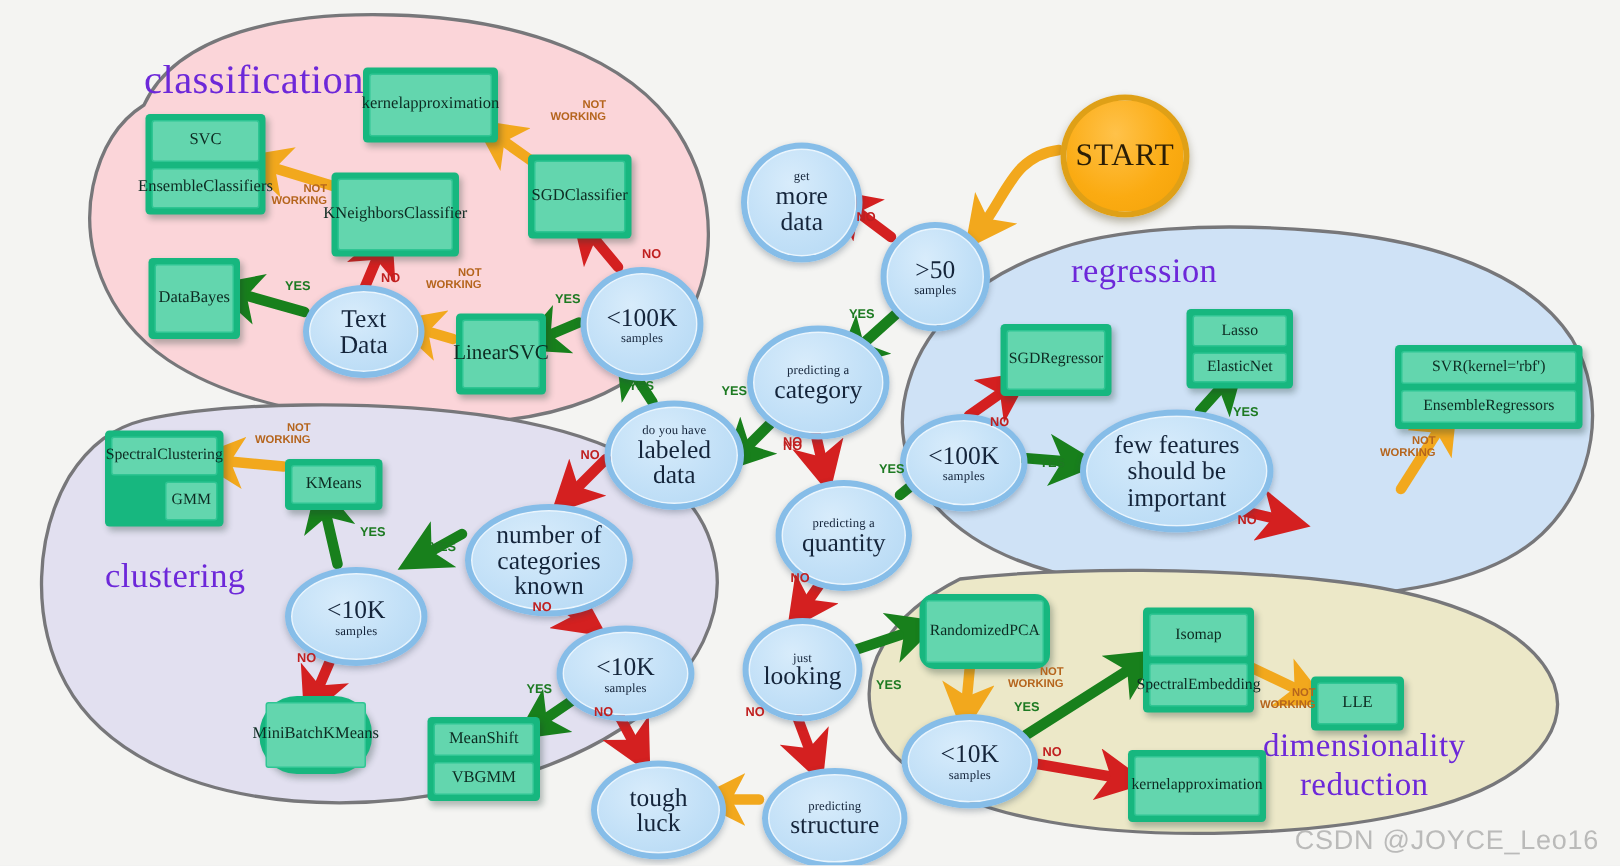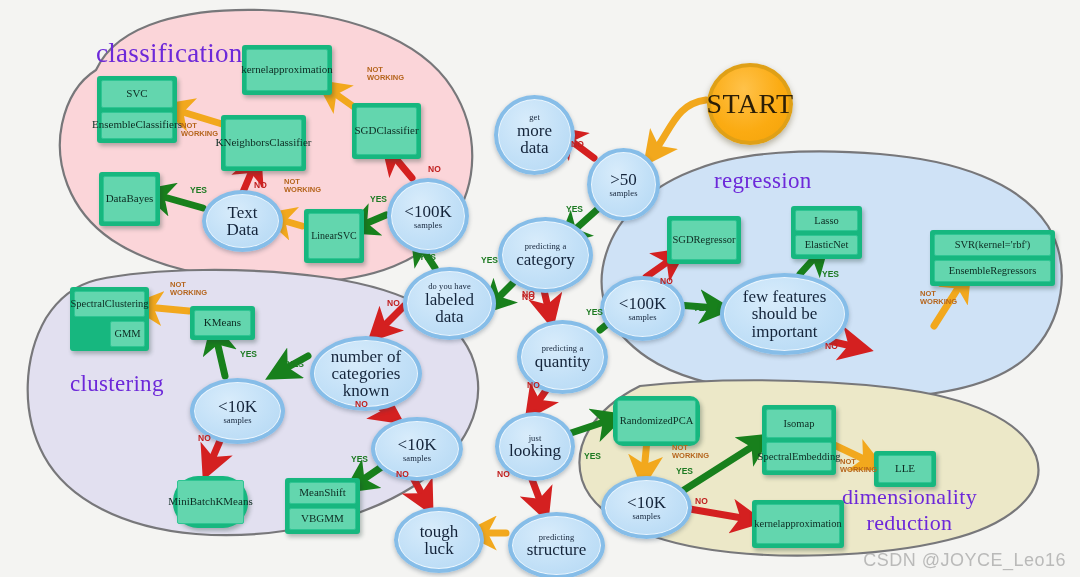--- a/index.html
+++ b/index.html
@@ -21,35 +21,35 @@
     background:radial-gradient(ellipse at 40% 32%,#d8ecfb 0%,#c2e0f7 55%,#b2d7f3 100%);
     border:4px solid #86bde8;
     box-shadow:0 2px 4px rgba(40,60,80,.30), inset 0 0 0 1px #eaf5fd;
     color:#14243a;line-height:1.02;}
   .enode .big{font-size:17px;}
   .enode .sml{font-size:8.5px;letter-spacing:.1px;}
   .enode.start{background:radial-gradient(ellipse at 42% 32%,#ffc githubfff 0%,#f9ab12 60%,#f2a409 100%);}
 
   #n-start{background:radial-gradient(ellipse at 42% 30%,#ffc24a 0%,#fbab12 58%,#f3a208 100%);
     border:4px solid #dfa017;box-shadow:0 3px 6px rgba(60,50,10,.35);}
-  #n-start .big{font-size:28px;letter-spacing:.5px;color:#2b1e06;}
+  #n-start .big{font-size:21px;letter-spacing:.5px;color:#2b1e06;}
 
   
   .gbox{position:absolute;background:#17b77f;border-radius:3px;
     padding:4px;box-shadow:2px 3px 4px rgba(30,60,50,.32);
     display:flex;flex-direction:column;gap:4px;}
   .gbox .cell{background:#63d6ae;border:1px solid #2fc593;border-radius:2px;
     display:flex;align-items:center;justify-content:center;text-align:center;
     color:#0d2b22;line-height:1.05;padding:3px 5px;
     font-family:"Liberation Serif",serif;}
   .gbox.single .cell{flex:1;}
 
   
   .elabel{position:absolute;font-family:"Liberation Sans",sans-serif;
-    font-weight:bold;white-space:nowrap;text-align:left;line-height:1.05;}
+    font-weight:bold;white-space:nowrap;text-align:right;line-height:1.05;}
   .elabel.yes{color:#1d7a22;font-size:8.5px;}
   .elabel.no{color:#c02020;font-size:8.5px;}
   .elabel.nw{color:#b5651d;font-size:7.5px;}
 
   
   #watermark{position:absolute;right:14px;bottom:6px;z-index:5;
     font-family:"Liberation Sans",sans-serif;font-size:18px;
     color:rgba(150,150,150,.62);letter-spacing:.5px;}
 </style>
 </head>
@@ -278,21 +278,21 @@
           <div>Classifier</div>
         </div>
       </div>
       <div class="gbox single" style="left: 99px; top: 172px; width: 53px; height: 46px;">
         <div class="cell" style="font-size: 11px; flex: 1 1 0%;">
           <div>Data</div>
           <div>Bayes</div>
         </div>
       </div>
       <div class="gbox single" style="left: 304px; top: 209px; width: 52px; height: 46px;">
-        <div class="cell" style="font-size: 10px; flex: 1 1 0%;">
+        <div class="cell" style="font-size: 14px; flex: 1 1 0%;">
           <div>Linear</div>
           <div>SVC</div>
         </div>
       </div>
       <div class="gbox single" style="left: 667px; top: 216px; width: 66px; height: 40px;">
         <div class="cell" style="font-size: 10.5px; flex: 1 1 0%;">
           <div>SGD</div>
           <div>Regressor</div>
         </div>
       </div>
@@ -319,21 +319,21 @@
         </div>
         <div class="cell" style="font-size: 10.5px; flex: 1 1 0%; margin-left: 36px;">
           <div>GMM</div>
         </div>
       </div>
       <div class="gbox single" style="left: 190px; top: 306px; width: 57px; height: 26px;">
         <div class="cell" style="font-size: 11px; flex: 1 1 0%;">
           <div>KMeans</div>
         </div>
       </div>
-      <div class="gbox single" style="left: 173px; top: 476px; width: 67px; height: 44px; border-radius: 25px;">
+      <div class="gbox single" style="left: 173px; top: 464px; width: 67px; height: 44px; border-radius: 25px;">
         <div class="cell" style="font-size: 11px; flex: 1 1 0%;">
           <div>MiniBatch</div>
           <div>KMeans</div>
         </div>
       </div>
       <div class="gbox" style="left: 285px; top: 478px; width: 67px; height: 48px;">
         <div class="cell" style="font-size: 11px; flex: 1 1 0%;">
           <div>MeanShift</div>
         </div>
         <div class="cell" style="font-size: 11px; flex: 1 1 0%;">

